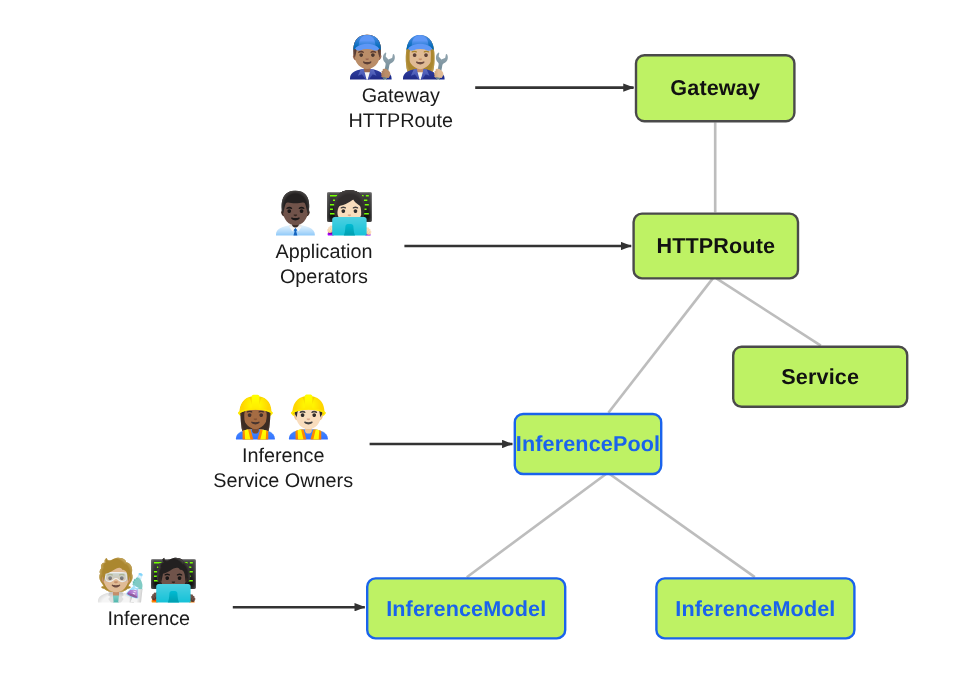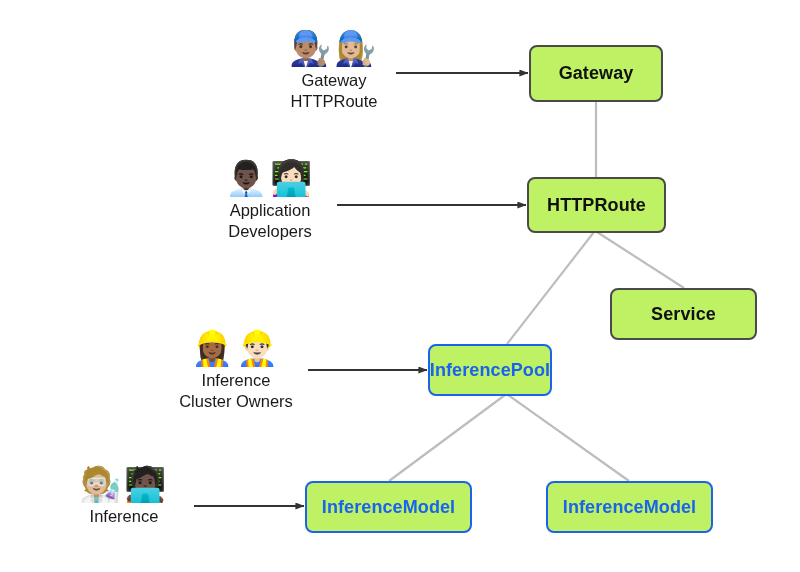--- a/index.html
+++ b/index.html
@@ -111,29 +111,29 @@
     <div class="persona-label">
       <div>Gateway</div>
       <div>HTTPRoute</div>
     </div>
   </div>
 
   <div class="persona" style="left:170px; top:158px;">
     <div class="persona-emojis">👨🏿‍💼👩🏻‍💻</div>
     <div class="persona-label">
       <div>Application</div>
-      <div>Developers</div>
+      <div>Operators</div>
     </div>
   </div>
 
   <div class="persona" style="left:136px; top:328px;">
     <div class="persona-emojis">👷🏾‍♀️👷🏻‍♂️</div>
     <div class="persona-label">
       <div>Inference</div>
-      <div>Cluster Owners</div>
+      <div>Service Owners</div>
     </div>
   </div>
 
   <div class="persona" style="left:24px; top:464px;">
     <div class="persona-emojis">🧑🏼‍🔬🧑🏿‍💻</div>
     <div class="persona-label">
       <div>Inference</div>
     </div>
   </div>
 

